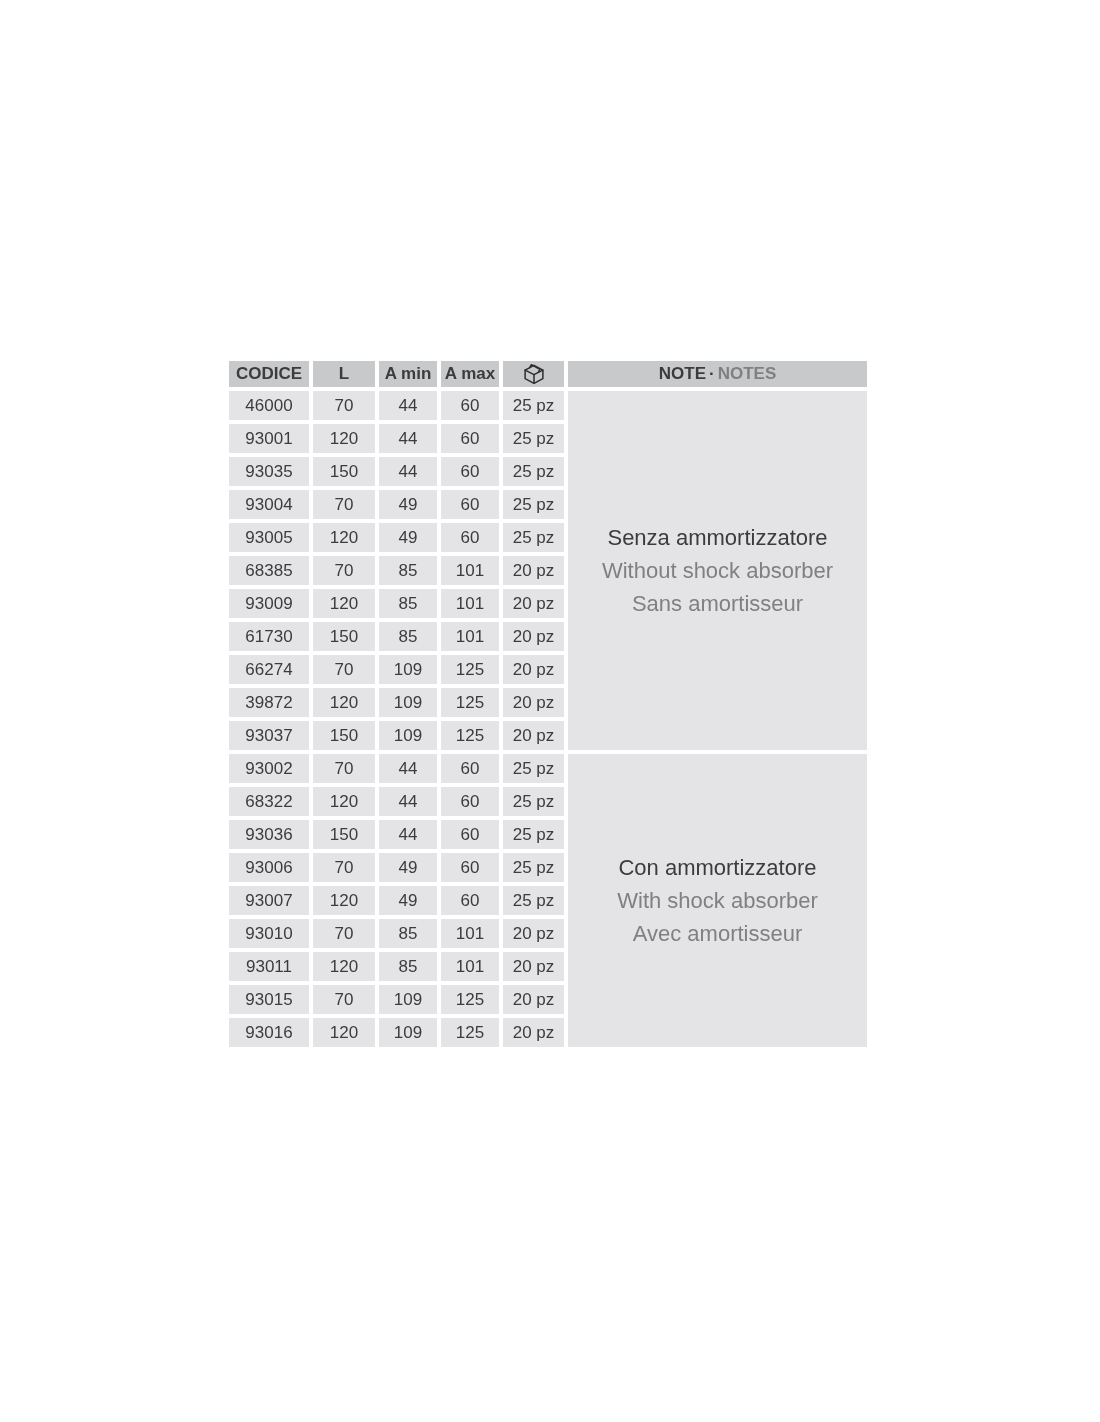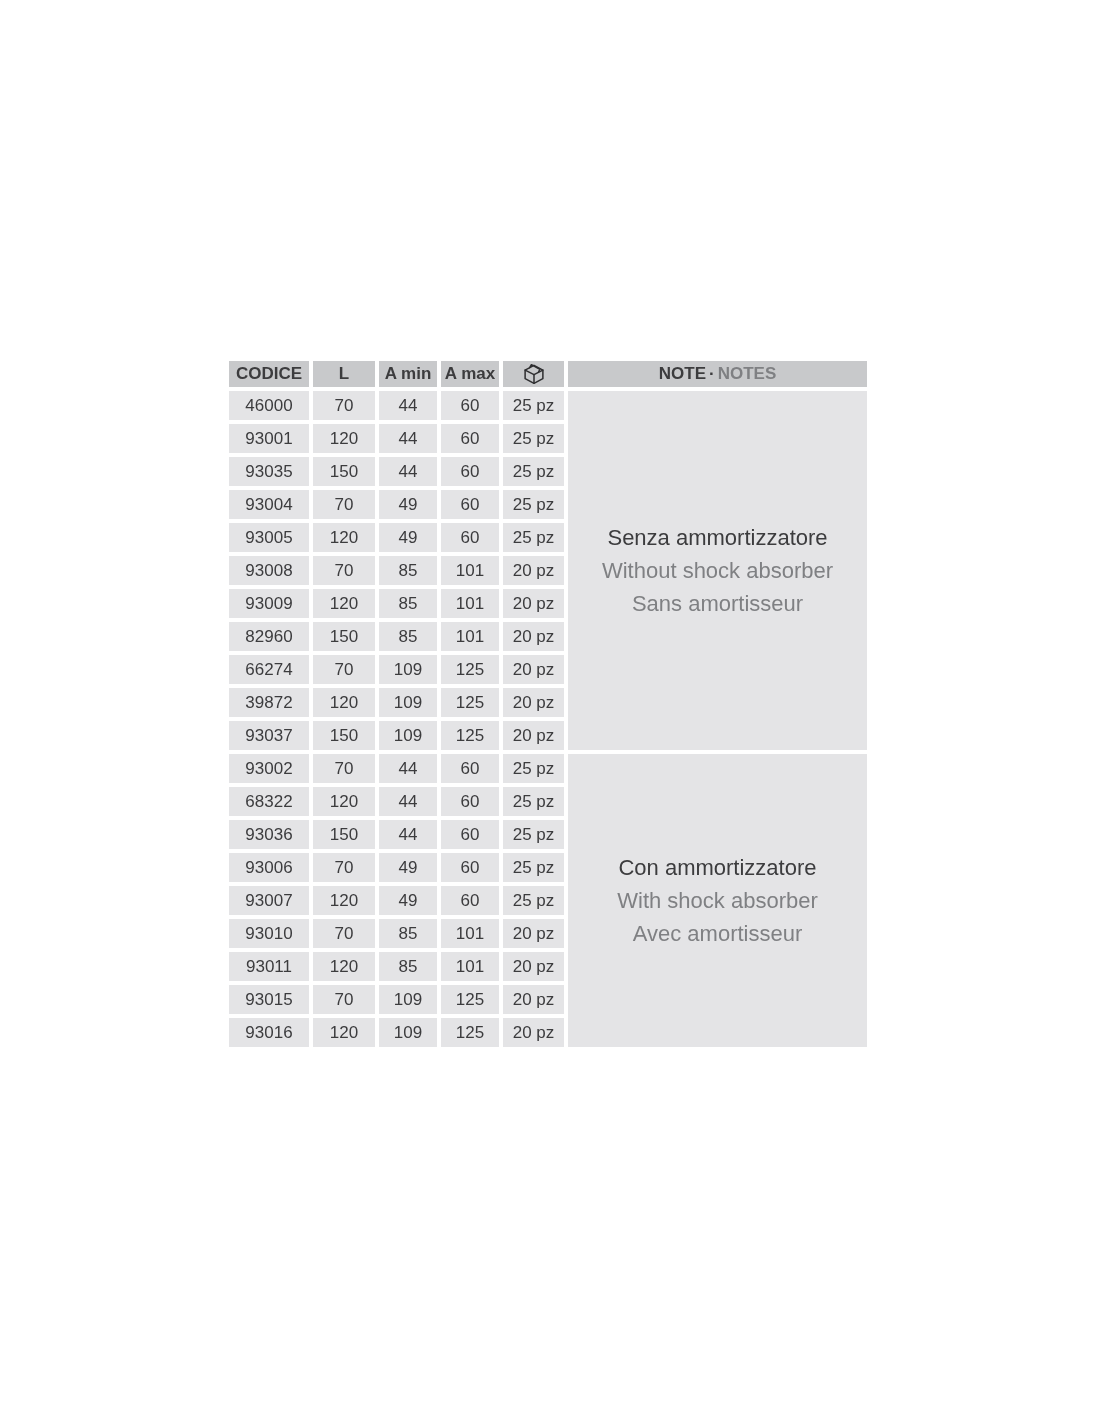--- a/index.html
+++ b/index.html
@@ -127,35 +127,35 @@
           <td>25 pz</td>
         </tr>
         <tr>
           <td>93005</td>
           <td>120</td>
           <td>49</td>
           <td>60</td>
           <td>25 pz</td>
         </tr>
         <tr>
-          <td>93008</td>
+          <td>68385</td>
           <td>70</td>
           <td>85</td>
           <td>101</td>
           <td>20 pz</td>
         </tr>
         <tr>
           <td>93009</td>
           <td>120</td>
           <td>85</td>
           <td>101</td>
           <td>20 pz</td>
         </tr>
         <tr>
-          <td>82960</td>
+          <td>61730</td>
           <td>150</td>
           <td>85</td>
           <td>101</td>
           <td>20 pz</td>
         </tr>
         <tr>
           <td>66274</td>
           <td>70</td>
           <td>109</td>
           <td>125</td>

